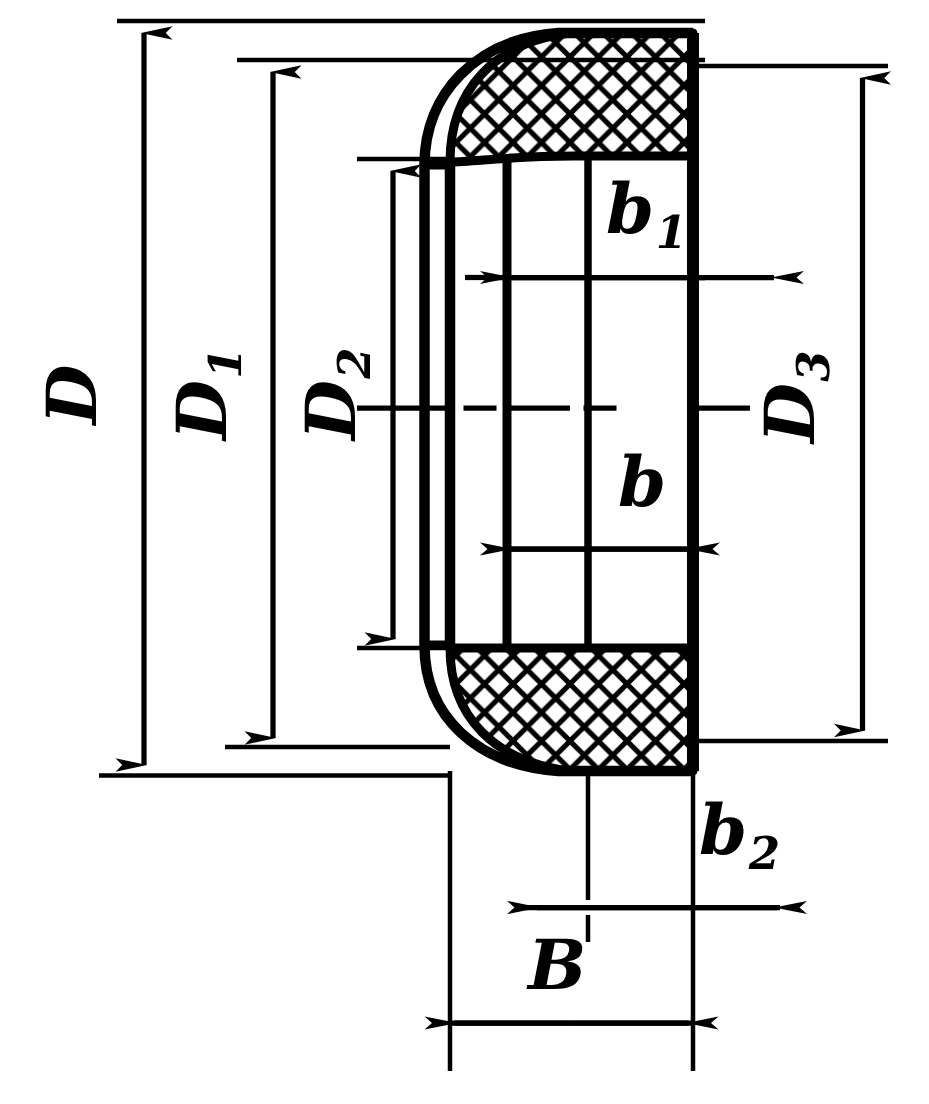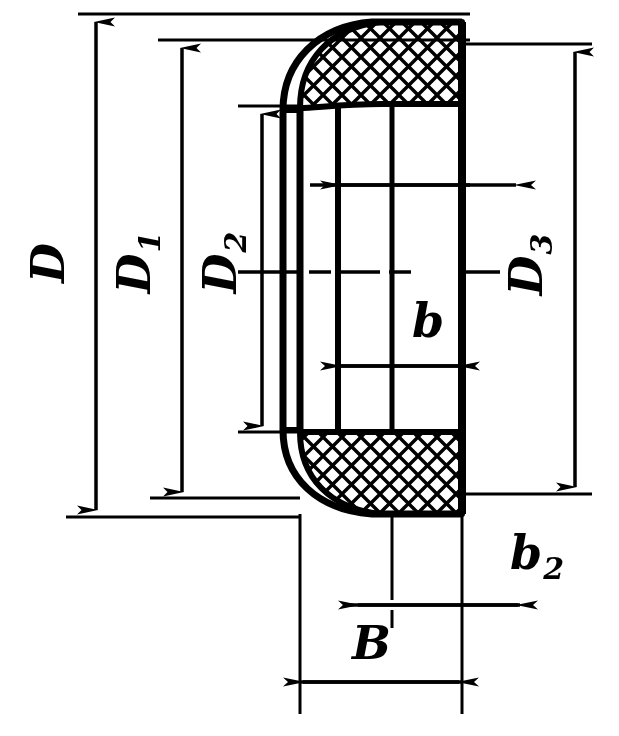--- a/index.html
+++ b/index.html
@@ -131,26 +131,29 @@
   </div>
 
   <div class="lbl rot" style="left:190px;top:240px;">
     <span class="main">D</span><span class="sub">2</span>
   </div>
 
   <div class="lbl rot" style="left:496px;top:242px;">
     <span class="main">D</span><span class="sub">3</span>
   </div>
 
+  <div class="lbl" style="left:404px;top:116px;">
+    <span class="main">b</span><span class="sub">1</span>
+  </div>
 
   <div class="lbl" style="left:412px;top:298px;">
     <span class="main">b</span>
   </div>
 
-  <div class="lbl" style="left:510px;top:530px;text-align:center;">
+  <div class="lbl" style="left:466px;top:530px;text-align:center;">
     <span class="main">b</span><span class="sub">2</span>
   </div>
 
   <div class="lbl" style="left:352px;top:620px;">
     <span class="main">B</span>
   </div>
 
 </div>
 
 </body></html>

